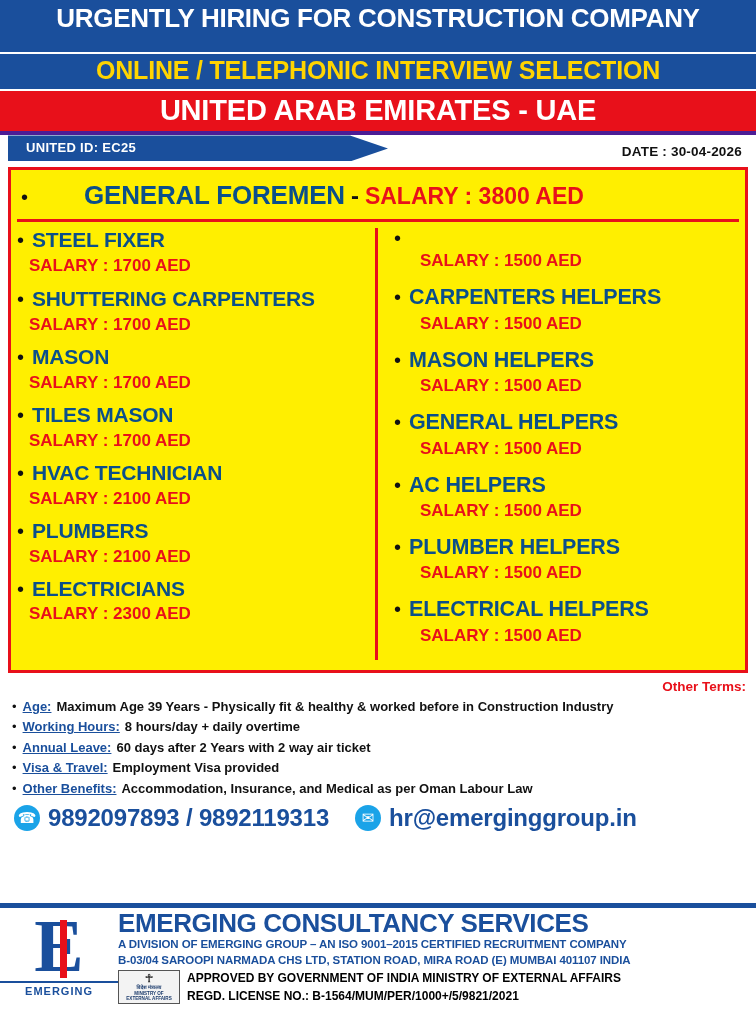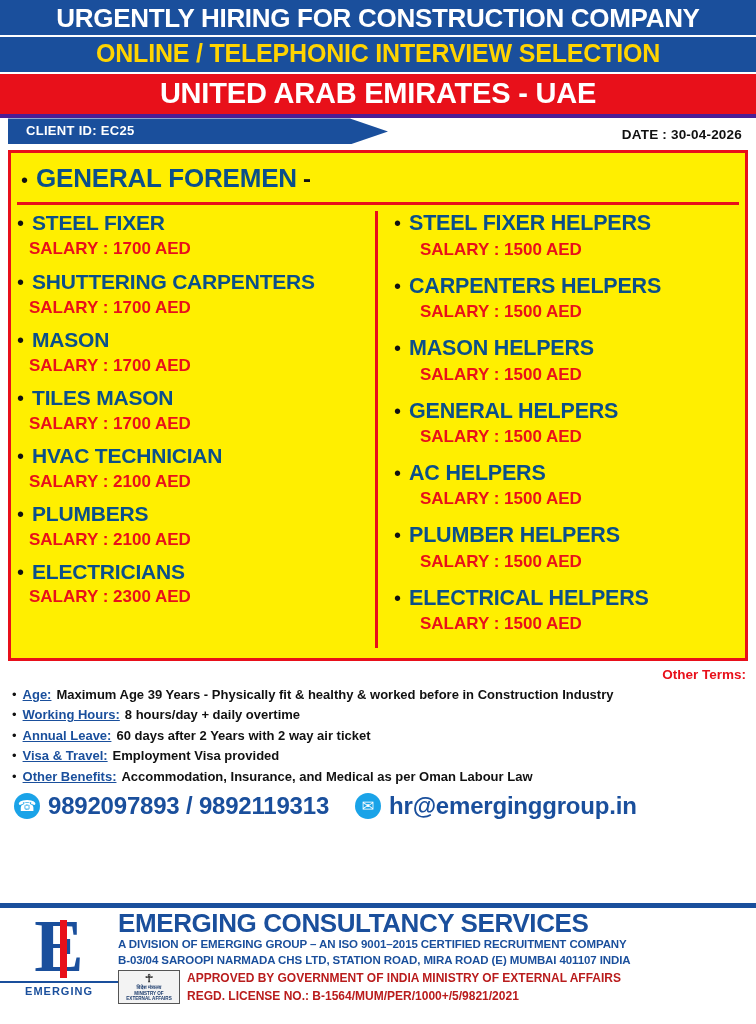--- a/index.html
+++ b/index.html
@@ -22,21 +22,21 @@
   }
   
   .hdr1 {
     background: #1a4f9c;
     color: #ffffff;
     text-align: center;
     font-size: 26px;
     font-weight: bold;
     letter-spacing: -0.3px;
     line-height: 1.08;
-    padding: 4px 0 3px 0;
+    padding: 4px 0 20px 0;
     border-bottom: 2px solid #ffffff;
   }
   .hdr2 {
     background: #1a4f9c;
     color: #ffd400;
     text-align: center;
     font-size: 25px;
     font-weight: bold;
     letter-spacing: -0.2px;
     line-height: 1.1;
@@ -103,20 +103,21 @@
     color: #111111;
     font-size: 20px;
     line-height: 1;
     margin-right: 8px;
   }
   .feature-title {
     color: #0b4f8a;
     font-size: 26px;
     font-weight: bold;
     letter-spacing: -0.2px;
+    margin-left: 48px;
   }
   .feature-dash {
     color: #111111;
     font-size: 24px;
     font-weight: bold;
     margin: 0 6px;
   }
   .feature-salary {
     color: #e8101a;
     font-size: 23px;
@@ -326,46 +327,47 @@
     box-sizing: border-box;
     font-weight: bold;
   }
   .emblem .em-sym {
     font-size: 11px;
     color: #333;
     line-height: 1;
   }
   .emblem .em-hi { font-size: 5px; }
   .foot-approved-text {
-    color: #b91c1c;
+    color: #000000;
     font-size: 12px;
     font-weight: bold;
     line-height: 1.45;
   }
 </style>
 </head>
 <body>
 
 <div class="poster">
 
   <div class="hdr1">URGENTLY HIRING FOR CONSTRUCTION COMPANY</div>
   <div class="hdr2">ONLINE / TELEPHONIC INTERVIEW SELECTION</div>
   <div class="hdr3">UNITED ARAB EMIRATES - UAE</div>
 
   <div class="clientrow">
-    <div class="client-banner">CLIENT ID: EC25</div>
+    <div class="client-banner">UNITED ID: EC25</div>
     <div class="date-text">DATE :  30-04-2026</div>
   </div>
 
   <div class="board">
 
     <div class="feature-row">
       <span class="bullet">•</span>
       <span class="feature-title">GENERAL FOREMEN</span>
       <span class="feature-dash">-</span>
+      <span class="feature-salary">SALARY : 3800 AED</span>
     </div>
 
     <div class="cols">
 
       <div class="col col-left">
 
         <div class="job">
           <div class="job-line">
             <span class="bullet">•</span>
             <span class="job-title">STEEL FIXER</span>
@@ -421,21 +423,20 @@
           <div class="job-salary">SALARY : 2300 AED</div>
         </div>
 
       </div>
 
       <div class="col col-right">
 
         <div class="job">
           <div class="job-line">
             <span class="bullet">•</span>
-            <span class="job-title">STEEL FIXER HELPERS</span>
           </div>
           <div class="job-salary">SALARY : 1500 AED</div>
         </div>
 
         <div class="job">
           <div class="job-line">
             <span class="bullet">•</span>
             <span class="job-title">CARPENTERS HELPERS</span>
           </div>
           <div class="job-salary">SALARY : 1500 AED</div>

